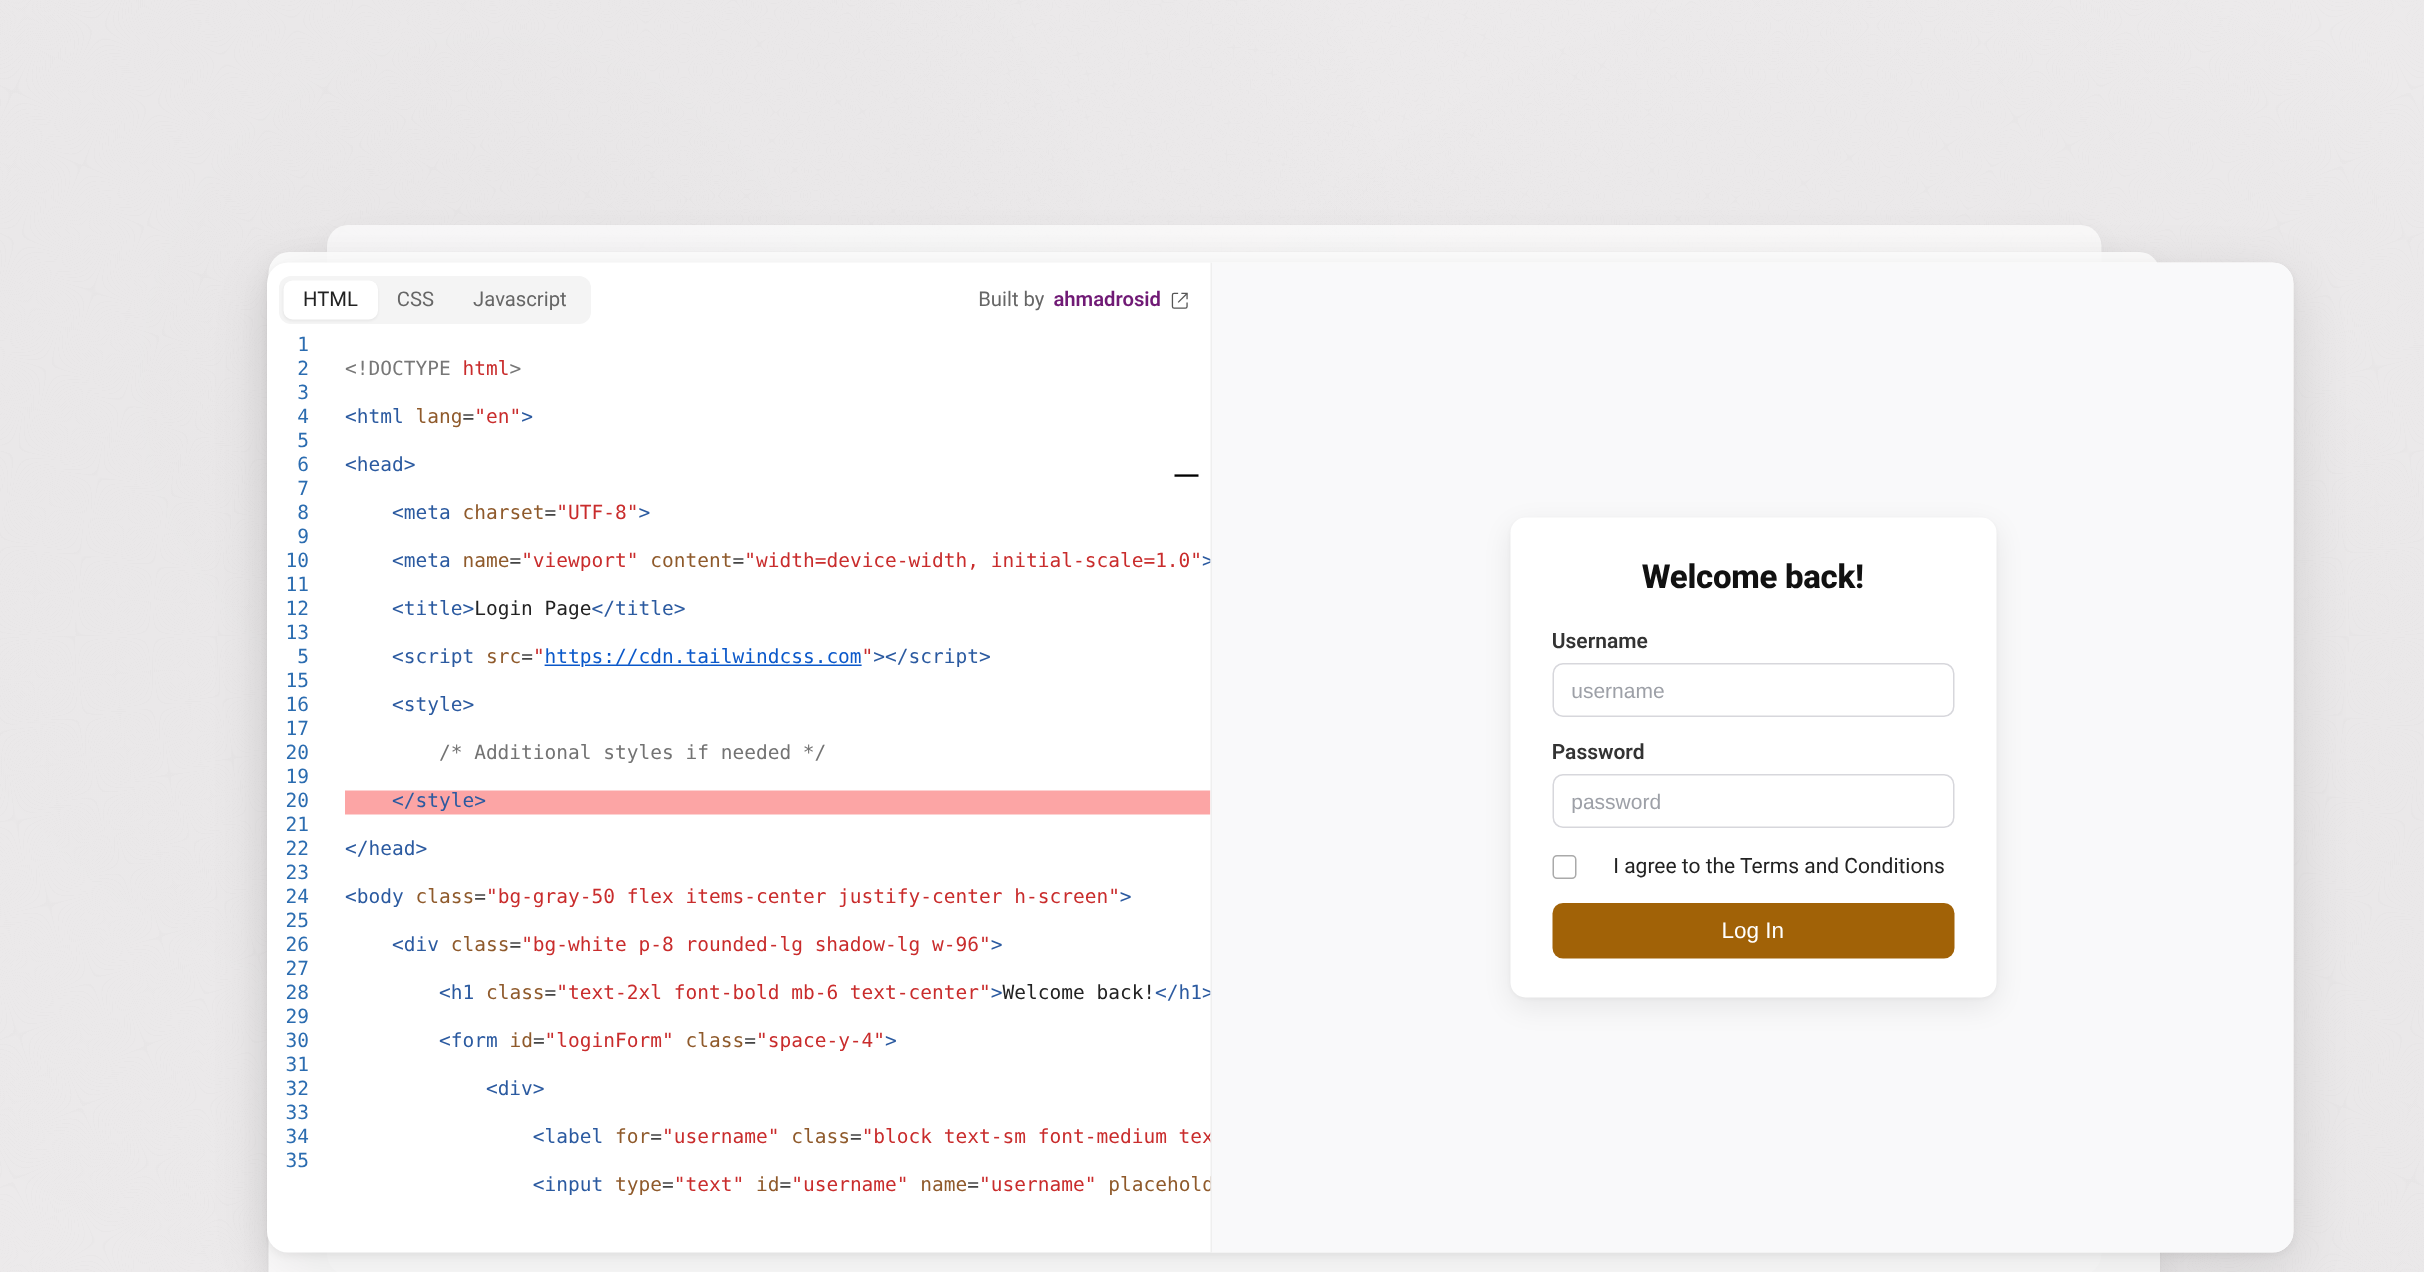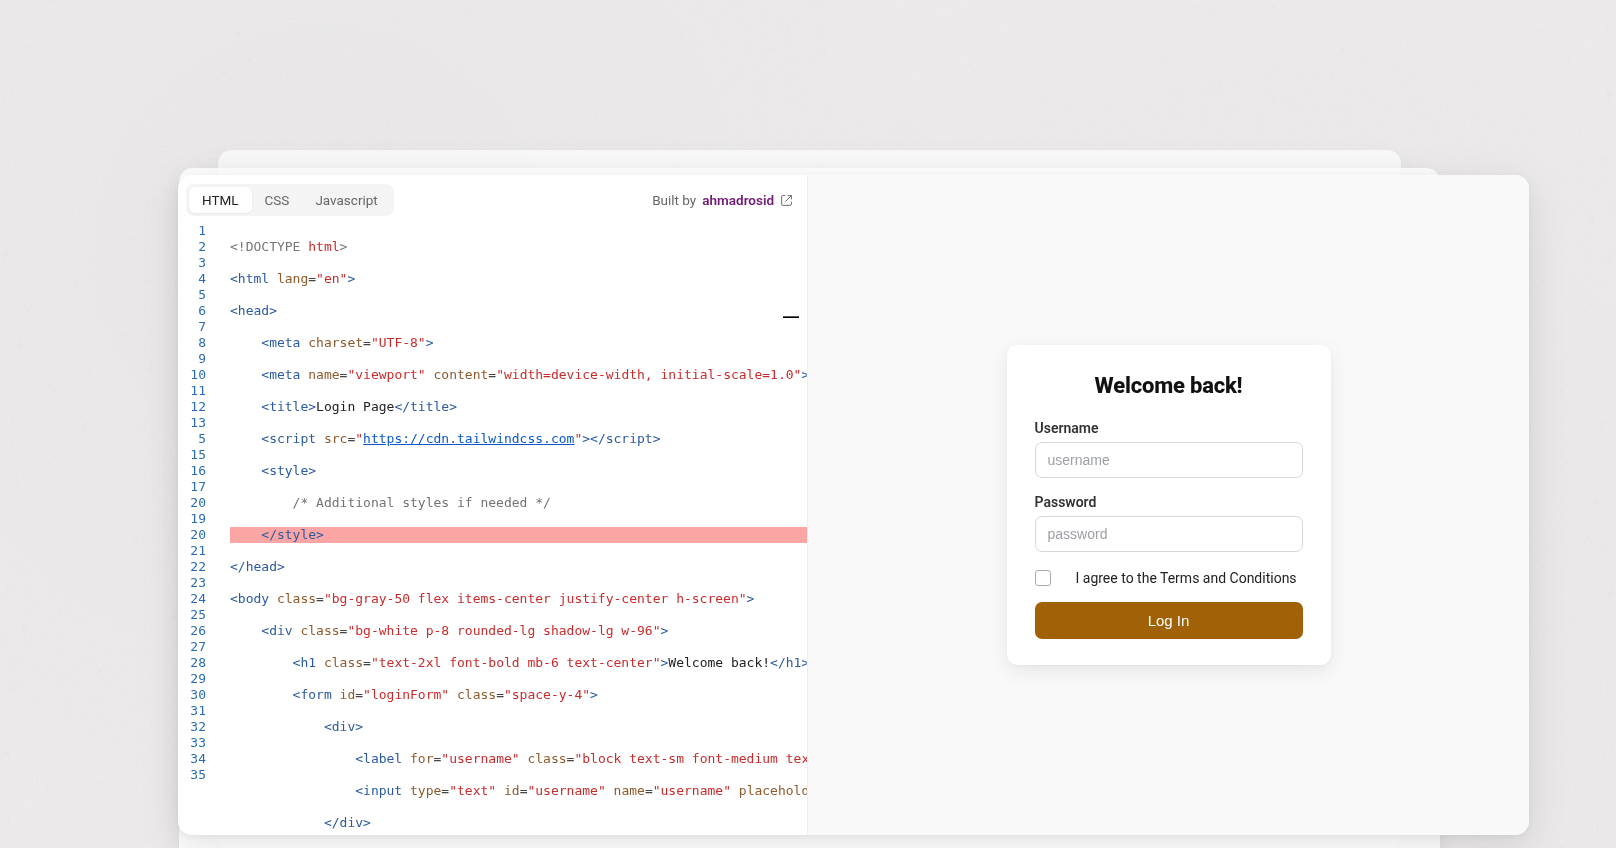--- a/index.html
+++ b/index.html
@@ -320,21 +320,20 @@
 <div class="line"><span class="c-cmt">        /* Additional styles if needed */</span></div>
 <div class="line hl"><span class="c-tag">    &lt;/</span><span class="c-tag">style</span><span class="c-tag">&gt;</span></div>
 <div class="line"><span class="c-tag">&lt;/</span><span class="c-tag">head</span><span class="c-tag">&gt;</span></div>
 <div class="line"><span class="c-tag">&lt;</span><span class="c-tag">body</span><span> </span><span class="c-attr">class</span><span class="c-punc">=</span><span class="c-str">"bg-gray-50 flex items-center justify-center h-screen"</span><span class="c-tag">&gt;</span></div>
 <div class="line"><span class="c-tag">    &lt;</span><span class="c-tag">div</span><span> </span><span class="c-attr">class</span><span class="c-punc">=</span><span class="c-str">"bg-white p-8 rounded-lg shadow-lg w-96"</span><span class="c-tag">&gt;</span></div>
 <div class="line"><span class="c-tag">        &lt;</span><span class="c-tag">h1</span><span> </span><span class="c-attr">class</span><span class="c-punc">=</span><span class="c-str">"text-2xl font-bold mb-6 text-center"</span><span class="c-tag">&gt;</span><span class="c-text">Welcome back!</span><span class="c-tag">&lt;/</span><span class="c-tag">h1</span><span class="c-tag">&gt;</span></div>
 <div class="line"><span class="c-tag">        &lt;</span><span class="c-tag">form</span><span> </span><span class="c-attr">id</span><span class="c-punc">=</span><span class="c-str">"loginForm"</span><span> </span><span class="c-attr">class</span><span class="c-punc">=</span><span class="c-str">"space-y-4"</span><span class="c-tag">&gt;</span></div>
 <div class="line"><span class="c-tag">            &lt;</span><span class="c-tag">div</span><span class="c-tag">&gt;</span></div>
 <div class="line"><span class="c-tag">                &lt;</span><span class="c-tag">label</span><span> </span><span class="c-attr">for</span><span class="c-punc">=</span><span class="c-str">"username"</span><span> </span><span class="c-attr">class</span><span class="c-punc">=</span><span class="c-str">"block text-sm font-medium text-gray-700"</span></div>
 <div class="line"><span class="c-tag">                &lt;</span><span class="c-tag">input</span><span> </span><span class="c-attr">type</span><span class="c-punc">=</span><span class="c-str">"text"</span><span> </span><span class="c-attr">id</span><span class="c-punc">=</span><span class="c-str">"username"</span><span> </span><span class="c-attr">name</span><span class="c-punc">=</span><span class="c-str">"username"</span><span> </span><span class="c-attr">placeholder</span></div>
-<div class="line"><span class="c-tag">            &lt;/</span><span class="c-tag">div</span><span class="c-tag">&gt;</span></div>
 
 
 
 
 
 
 
 
 
 

